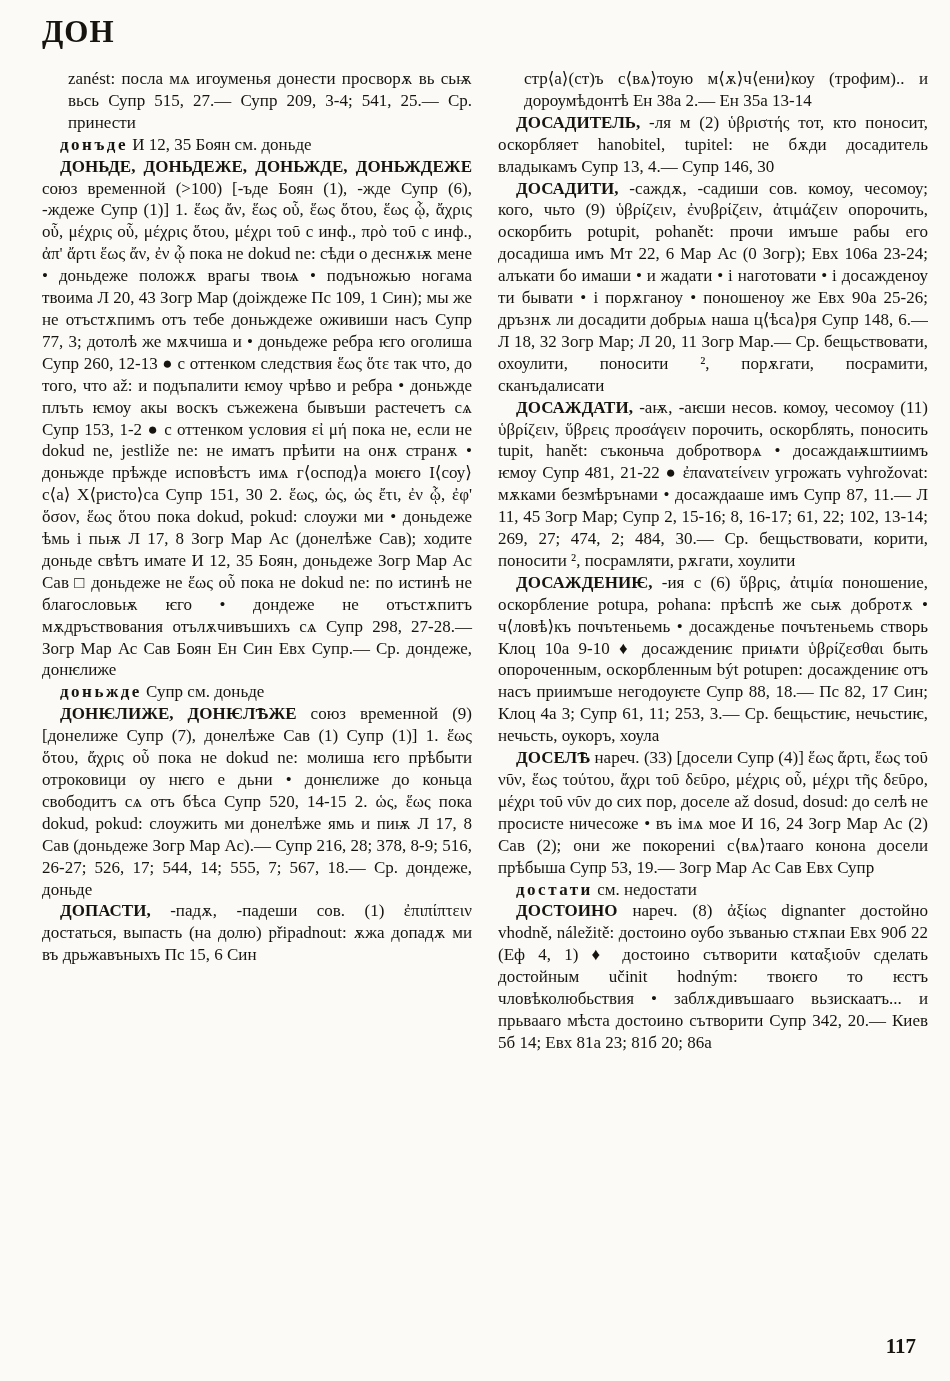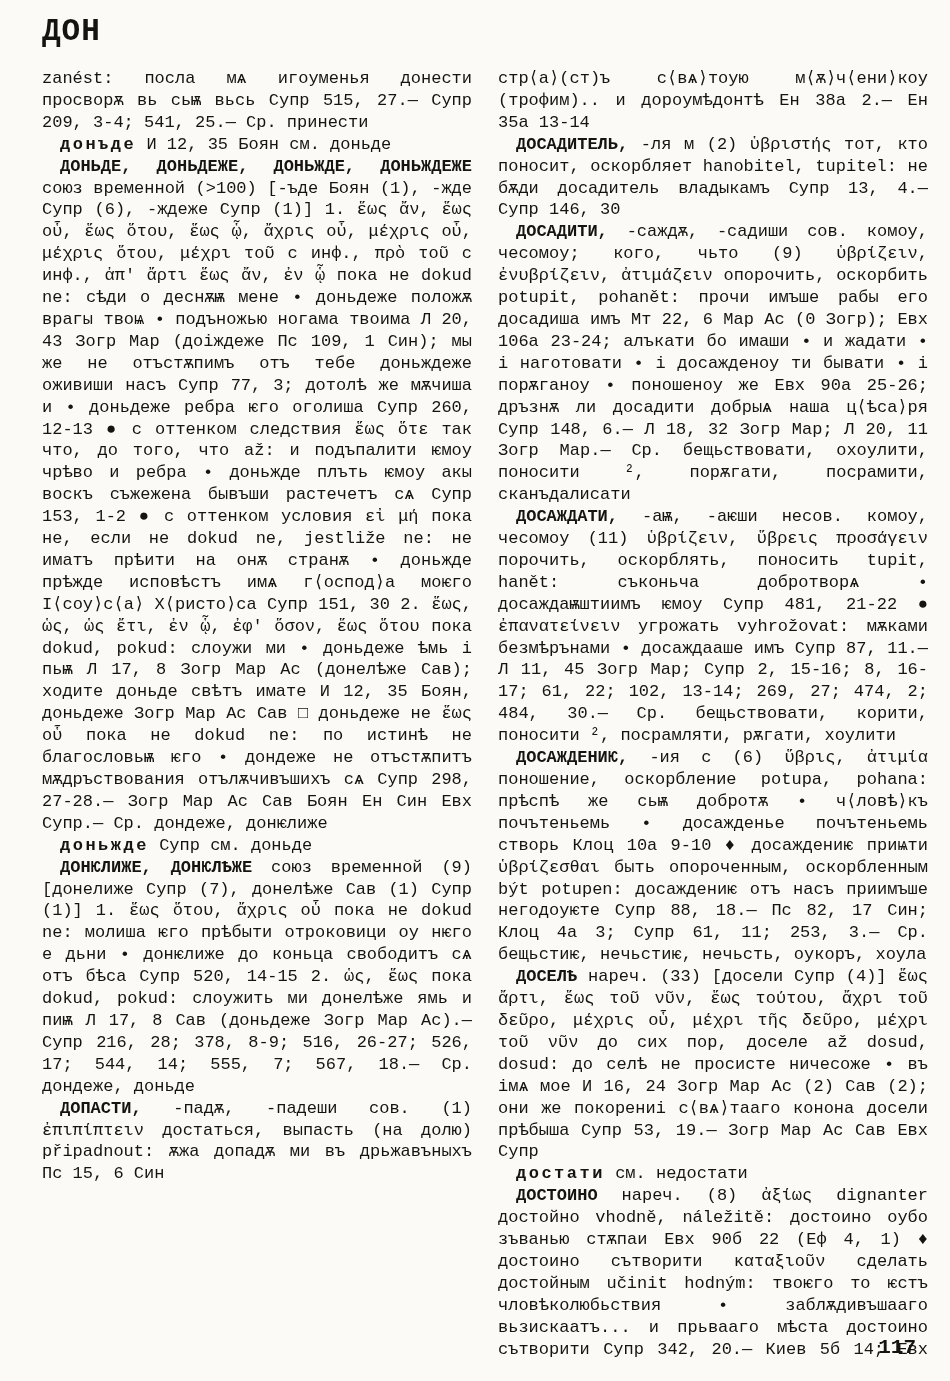--- a/index.html
+++ b/index.html
@@ -3,21 +3,21 @@
 <meta charset="utf-8">
 <style>
   html, body { margin: 0; padding: 0; }
   .page {
     position: relative;
     width: 950px;
     height: 1381px;
     box-sizing: border-box;
     background: #fbfaf6;
     color: #17140f;
-    font-family: Liberation Mono, monospace;
+    font-family: Liberation Serif, serif;
     padding: 16px 22px 0 42px;
     overflow: hidden;
   }
   .runheads {
     display: grid;
     grid-template-columns: 430px 430px;
     column-gap: 26px;
     align-items: baseline;
     height: 52px;
   }
@@ -43,21 +43,21 @@
     column-gap: 26px;
     height: 1290px;
     overflow: hidden;
   }
   .col {
     font-size: 17px;
     line-height: 21.9px;
     text-align: justify;
   }
   p.para { margin: 0; text-indent: 18px; }
-  p.para.cont { text-indent: 0; }
+  p.para.cont { text-indent: 0; margin-left: 26px; }
   .head { font-weight: bold; }
   .ref-head { font-weight: bold; letter-spacing: 2.5px; }
   .pageno {
     position: absolute;
     right: 34px;
     bottom: 22px;
     font-weight: bold;
     font-size: 21px;
   }
 </style>

